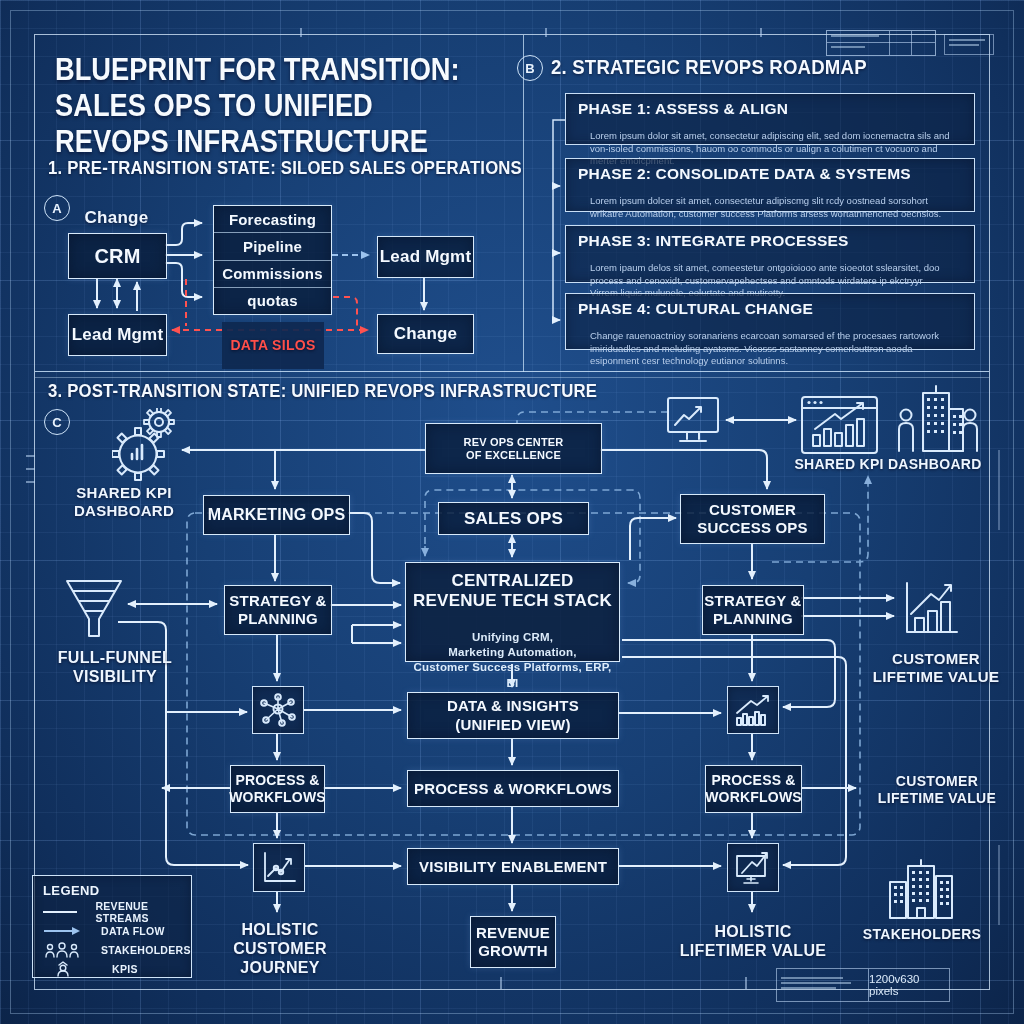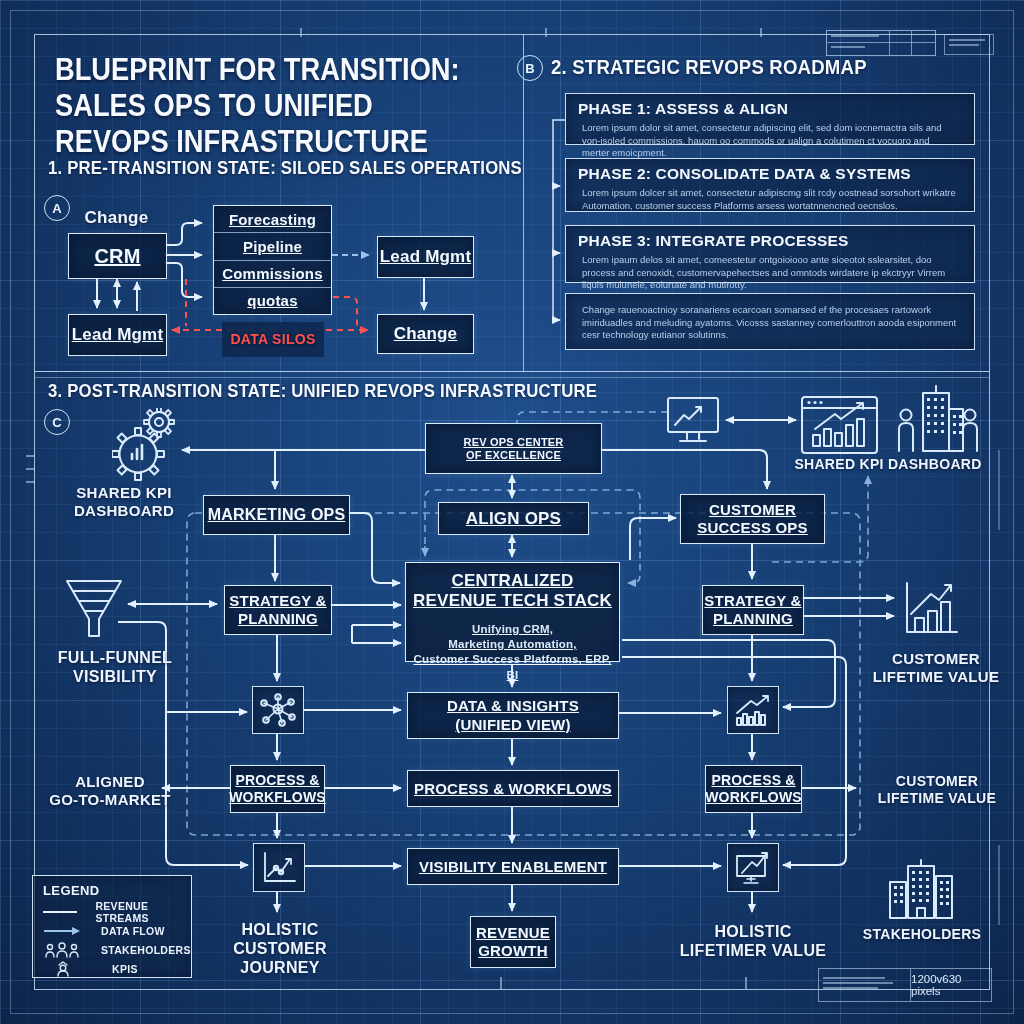--- a/index.html
+++ b/index.html
@@ -15,48 +15,48 @@
     background-size:140px 140px,140px 140px,28px 28px,28px 28px,100% 100%;
   }
   .abs{position:absolute;}
   .frame-outer{position:absolute;inset:10px;border:1px solid rgba(170,205,240,.38);pointer-events:none;}
   .frame-inner{position:absolute;inset:34px;border:1.6px solid rgba(208,228,248,.8);pointer-events:none;}
   .vdiv{position:absolute;left:523px;top:35px;height:337px;width:0;border-left:1.5px solid rgba(200,225,248,.75);}
   .hdiv1{position:absolute;top:371px;left:35px;width:954px;border-top:1.6px solid rgba(200,225,248,.85);}
   .hdiv2{position:absolute;top:377px;left:35px;width:954px;border-top:1px solid rgba(200,225,248,.4);}
   .box{position:absolute;border:1.6px solid #d8eafb;background:rgba(10,30,61,.82);color:#f4f9ff;
     display:flex;align-items:center;justify-content:center;text-align:center;font-weight:bold;
-    letter-spacing:.2px;box-shadow:0 0 7px rgba(120,170,230,.2), inset 0 0 14px rgba(5,16,38,.55);text-decoration:underline;}
+    letter-spacing:.2px;box-shadow:0 0 7px rgba(120,170,230,.2), inset 0 0 14px rgba(5,16,38,.55);}
   .ml{white-space:pre-line;}
   .lbl{position:absolute;color:#eef6ff;font-weight:bold;text-align:center;
     text-shadow:0 1px 3px rgba(0,0,25,.6);letter-spacing:.3px;line-height:1.2;}
   .circle-marker{position:absolute;width:24px;height:24px;border:1.6px solid #cfe4f9;border-radius:50%;
     color:#e8f2fd;display:flex;align-items:center;justify-content:center;font-weight:bold;font-size:13px;}
   .h1{position:absolute;font-weight:bold;color:#f6fafe;font-size:31px;line-height:1.16;letter-spacing:0;
     transform:scaleX(.88);transform-origin:left top;text-shadow:0 2px 4px rgba(0,0,30,.5);}
   .h2{position:absolute;font-weight:bold;font-size:18px;color:#f4f9ff;transform:scaleX(.93);
     transform-origin:left top;text-shadow:0 1px 3px rgba(0,0,25,.6);letter-spacing:.2px;}
   .phase{position:absolute;left:565px;width:410px;border:1.5px solid #c9dff6;background:rgba(12,33,66,.6);
     padding:6px 12px 7px;box-sizing:border-box;box-shadow:inset 0 0 12px rgba(5,16,38,.5);}
   .phase h3{margin:0 0 3px;font-size:15.5px;color:#f4f9ff;letter-spacing:.2px;}
-  .phase p{margin:4px;font-size:9.5px;line-height:1.33;color:#b9cfec;font-weight:normal;}
+  .phase p{margin:12px;font-size:9.5px;line-height:1.33;color:#b9cfec;font-weight:normal;}
   .iconbox{position:absolute;border:1.5px solid #cfe4f9;background:rgba(12,32,64,.6);
     display:flex;align-items:center;justify-content:center;box-shadow:inset 0 0 10px rgba(5,16,38,.5);}
   .stack-row{height:27px;display:flex;align-items:center;justify-content:center;font-weight:bold;
     font-size:15px;border-bottom:1px solid rgba(200,225,248,.65);}
   .stack-row:last-child{border-bottom:none;}
   svg.lineart{stroke:#d9eafc;stroke-width:2;fill:none;stroke-linecap:round;stroke-linejoin:round;}
   .tick{position:absolute;background:rgba(190,215,245,.55);}
   .tb-bar{background:rgba(200,225,250,.5);height:2px;margin:3px 4px;}
   #legend{position:absolute;left:32px;top:875px;width:158px;height:101px;border:1.5px solid #cfe4f9;
     background:rgba(12,32,64,.55);box-shadow:inset 0 0 10px rgba(5,16,38,.5);}
   .leg-row{display:flex;align-items:center;height:19px;padding-left:10px;}
   .leg-ic{width:44px;display:flex;align-items:center;}
   .leg-lb{font-size:10.5px;font-weight:bold;letter-spacing:.3px;color:#e8f2fd;margin-left:14px;}
-  #titleblock-bottom{position:absolute;left:818px;top:968px;width:172px;height:32px;
+  #titleblock-bottom{position:absolute;left:776px;top:968px;width:172px;height:32px;
     border:1px solid rgba(190,215,245,.6);display:flex;justify-content:flex-end;}
   #pixels-cell{width:80px;border-left:1px solid rgba(190,215,245,.6);display:flex;align-items:center;
     justify-content:center;font-size:11.5px;color:#dcebfa;}
 </style>
 </head>
 <body>
 
 <div id="stage">
 
   <div class="frame-outer"></div>
@@ -180,38 +180,39 @@
   <div class="box" style="left:213px;top:205px;width:117px;height:108px;padding:0;flex-direction:column;align-items:stretch;justify-content:flex-start;">
     <div class="stack-row">Forecasting</div>
     <div class="stack-row">Pipeline</div>
     <div class="stack-row">Commissions</div>
     <div class="stack-row">quotas</div>
   </div>
 
   <div class="box" style="left:68px;top:314px;width:97px;height:40px;font-size:17px;">Lead Mgmt</div>
   <div class="box" style="left:377px;top:236px;width:95px;height:40px;font-size:17px;">Lead Mgmt</div>
   <div class="box" style="left:377px;top:314px;width:95px;height:38px;font-size:17px;">Change</div>
-  <div class="lbl" style="left:222px;top:322px;width:98px;font-size:14px;color:#ff4f4a;background:rgba(14,40,80,.92);padding:9px 2px;">DATA SILOS</div>
+  <div class="lbl" style="left:222px;top:322px;width:98px;font-size:14px;color:#ff4f4a;background:rgba(14,40,80,.92);padding:15px 2px;">DATA SILOS</div>
 
   <div class="circle-marker" style="left:517px;top:55px;">B</div>
   <div class="h2" style="left:551px;top:56px;width:440px;font-size:20px;">2. STRATEGIC REVOPS ROADMAP</div>
 
   <div class="phase" style="top:93px;height:52px;">
     <h3>PHASE 1: ASSESS &amp; ALIGN</h3>
     <p>Lorem ipsum dolor sit amet, consectetur adipiscing elit, sed dom iocnemactra sils and von-isoled commissions, hauom oo commods or ualign a colutimen ct vocuoro and merter emoicpment.</p>
   </div>
   <div class="phase" style="top:158px;height:54px;">
     <h3>PHASE 2: CONSOLIDATE DATA &amp; SYSTEMS</h3>
     <p>Lorem ipsum dolcer sit amet, consectetur adipiscmg slit rcdy oostnead sorsohort wrikatre Automation, customer success Platforms arsess wortatnnencned oecnslos.</p>
   </div>
   <div class="phase" style="top:225px;height:58px;">
     <h3>PHASE 3: INTEGRATE PROCESSES</h3>
     <p>Lorem ipaum delos sit amet, comeestetur ontgoioiooo ante sioeotot sslearsitet, doo process and cenoxidt, customervapehectses and omntods wirdatere ip ekctryyr Virrem liquis mulunele, eolurtate and mutirotty.</p>
   </div>
   <div class="phase" style="top:293px;height:57px;">
+    <h3>PHASE 4: CULTURAL CHANGE</h3>
     <p>Change rauenoactnioy soranariens ecarcoan somarsed ef the procesaes rartowork imiriduadles and meluding ayatoms. Vicosss sastanney comerlouttron aooda esiponment cesr technology eutianor solutinns.</p>
   </div>
 
   <div class="abs" style="left:826px;top:30px;width:108px;height:24px;border:1px solid rgba(190,215,245,.7);">
     <div style="position:absolute;left:0;top:11px;width:100%;border-top:1px solid rgba(190,215,245,.6);"></div>
     <div style="position:absolute;left:62px;top:0;height:100%;border-left:1px solid rgba(190,215,245,.6);"></div>
     <div style="position:absolute;left:84px;top:0;height:100%;border-left:1px solid rgba(190,215,245,.6);"></div>
     <div class="tb-bar" style="width:48px;margin-top:4px;"></div>
     <div class="tb-bar" style="width:34px;margin-top:9px;"></div>
   </div>
@@ -307,28 +308,28 @@
         <rect x="63" y="48" width="3" height="3"></rect>
     </g>
     <rect x="53" y="26" width="14" height="42"></rect>
     <circle cx="10" cy="32" r="5.5"></circle>
     <path d="M3,68 V46 Q3,40 10,40 Q17,40 17,46 V68"></path>
     <circle cx="74" cy="32" r="5.5"></circle>
     <path d="M67,68 V46 Q67,40 74,40 Q81,40 81,46 V68"></path>
   </svg>
 
   <div class="box" style="left:203px;top:495px;width:145px;height:38px;font-size:16px;">MARKETING OPS</div>
-  <div class="box" style="left:438px;top:502px;width:149px;height:31px;font-size:17px;">ALIGN OPS</div>
+  <div class="box" style="left:438px;top:502px;width:149px;height:31px;font-size:17px;">SALES OPS</div>
   <div class="box ml" style="left:680px;top:494px;width:143px;height:48px;font-size:15px;line-height:1.2;">CUSTOMER
 SUCCESS OPS</div>
 
   <div class="box" style="left:405px;top:562px;width:215px;height:100px;flex-direction:column;justify-content:flex-start;padding-top:8px;box-sizing:border-box;background:rgba(13,34,66,.9);">
     <div class="ml" style="font-size:17px;line-height:1.15;">CENTRALIZED
 REVENUE TECH STACK</div>
-    <div class="ml" style="font-size:11.5px;line-height:1.32;margin-top:12px;color:#dcebfa;">Unifying CRM,
+    <div class="ml" style="font-size:11.5px;line-height:1.32;margin-top:20px;color:#dcebfa;">Unifying CRM,
 Marketing Automation,
 Customer Success Platforms, ERP, BI</div>
   </div>
 
   <div class="box ml" style="left:224px;top:585px;width:106px;height:48px;font-size:15px;line-height:1.2;">STRATEGY &amp;
 PLANNING</div>
   <div class="box ml" style="left:702px;top:585px;width:100px;height:48px;font-size:15px;line-height:1.2;">STRATEGY &amp;
 PLANNING</div>
 
   <svg class="lineart abs" style="left:64px;top:578px;" width="60" height="64" viewBox="0 0 60 64">
@@ -374,22 +375,20 @@
       <path d="M4,20 L18,8 L24,12 L35,3 M30,3 H35 V8" stroke-width="1.8"></path>
     </svg>
   </div>
 
   <div class="box ml" style="left:230px;top:765px;width:93px;height:46px;font-size:14px;line-height:1.2;">PROCESS &amp;
 WORKFLOWS</div>
   <div class="box" style="left:407px;top:770px;width:210px;height:35px;font-size:15px;">PROCESS &amp; WORKFLOWS</div>
   <div class="box ml" style="left:705px;top:765px;width:95px;height:46px;font-size:14px;line-height:1.2;">PROCESS &amp;
 WORKFLOWS</div>
 
-  <div class="lbl ml" style="left:30px;top:773px;width:160px;font-size:15px;">ALIGNED
-GO-TO-MARKET</div>
   <div class="lbl ml" style="left:862px;top:773px;width:150px;font-size:14px;">CUSTOMER
 LIFETIME VALUE</div>
 
   <div class="iconbox" style="left:253px;top:843px;width:50px;height:47px;">
     <svg class="lineart" width="38" height="36" viewBox="0 0 38 36">
       <path d="M5,3 V31 H35" stroke-width="1.8"></path>
       <path d="M8,26 L16,18 L21,22 L30,9 M26,9 H31 V14" stroke-width="1.8"></path>
       <circle cx="16" cy="18" r="2.2"></circle>
         <circle cx="21" cy="22" r="2.2"></circle>
     </svg>

